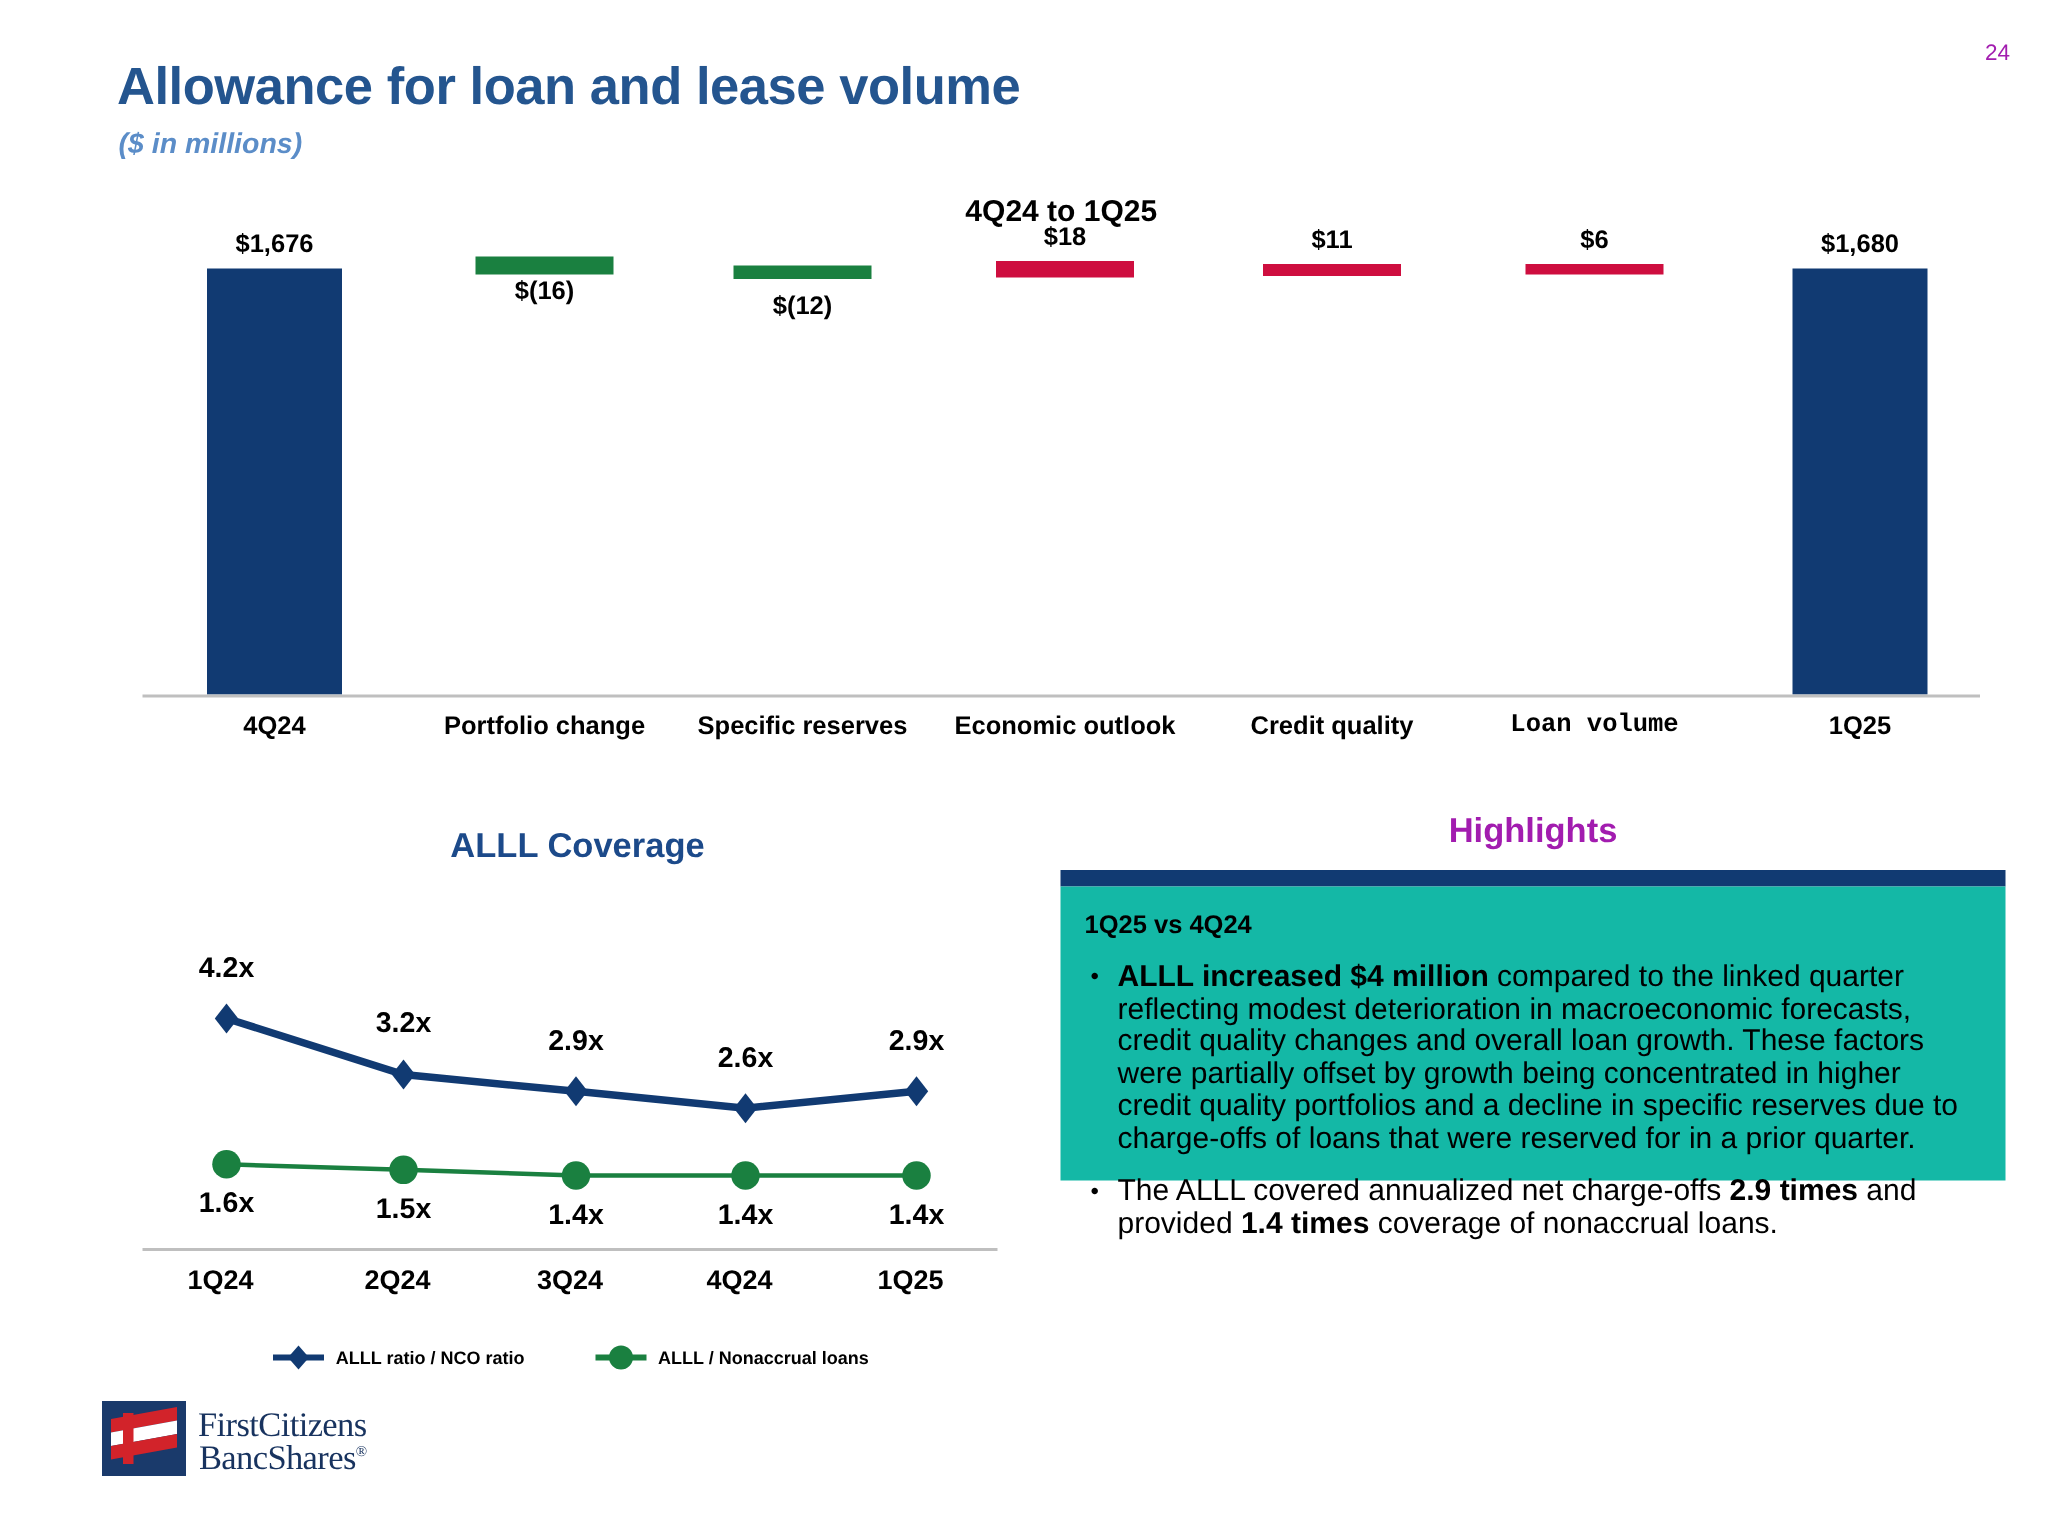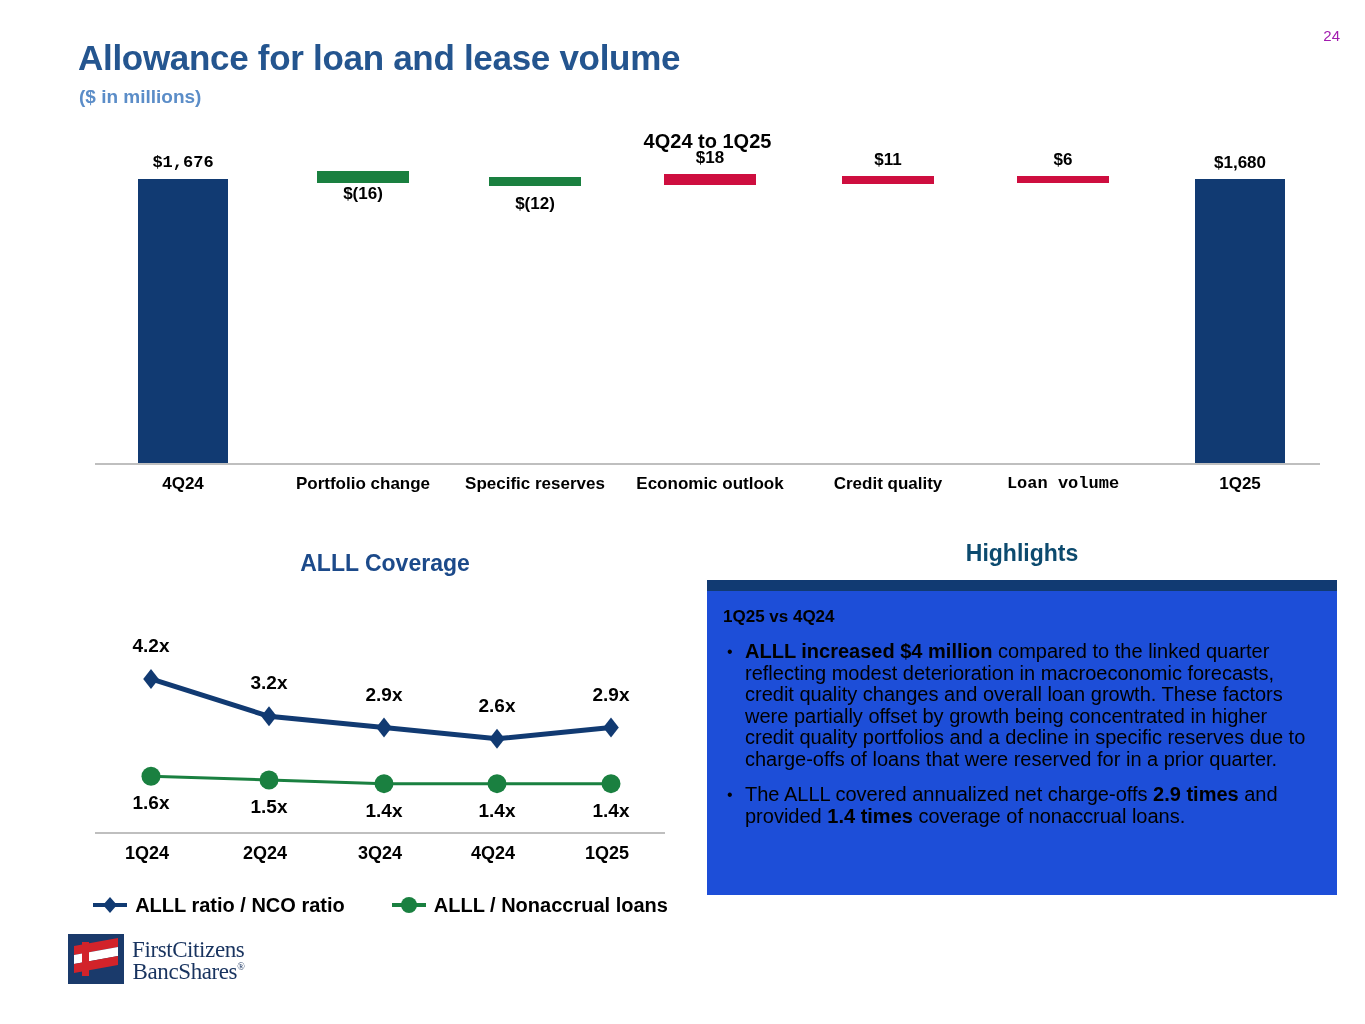--- a/index.html
+++ b/index.html
@@ -33,20 +33,21 @@
     font-weight: bold;
     color: #24558f;
     letter-spacing: -0.3px;
   }
   #slide-subtitle {
     position: absolute;
     left: 79px;
     top: 86px;
     font-size: 19px;
     font-weight: bold;
+    font-style: italic;
     color: #5b8dc8;
   }
 
   
   #waterfall {
     position: absolute;
     left: 95px;
     top: 130px;
     width: 1225px;
     height: 395px;
@@ -182,49 +183,49 @@
     justify-content: center;
     align-items: center;
     gap: 46px;
   }
   .legend-entry {
     display: flex;
     align-items: center;
     gap: 7px;
   }
   .legend-text {
-    font-size: 20px;
+    font-size: 12px;
     font-weight: bold;
     color: #000;
     white-space: nowrap;
   }
 
   
   #highlights {
     position: absolute;
     left: 707px;
     top: 540px;
     width: 630px;
   }
   #highlights-title {
     text-align: center;
     font-size: 23px;
     font-weight: bold;
-    color: #0c4a6e;
+    color: #a21caf;
     margin-bottom: 13px;
   }
   #highlights-bar {
     height: 11px;
     background: #113a72;
     width: 100%;
   }
   #highlights-box {
-    background: #1d4ed8;
+    background: #14b8a6;
     width: 100%;
-    height: 304px;
+    height: 196px;
     box-sizing: border-box;
     padding: 16px 20px 0 16px;
   }
   #highlights-subtitle {
     font-size: 17px;
     font-weight: bold;
     color: #000;
     margin-bottom: 14px;
   }
   .bullet-row {
@@ -284,21 +285,21 @@
 <div id="page-number">24</div>
 
 <div id="slide-title">Allowance for loan and lease volume</div>
 <div id="slide-subtitle">($ in millions)</div>
 
 <div id="waterfall">
   <div id="waterfall-title">4Q24 to 1Q25</div>
   <div id="waterfall-plot">
       <div class="wf-col" style="left: 0.5px; width: 175px;">
         <div class="wf-bar" style="background: rgb(17, 58, 114); width: 90px; height: 283.777px; top: 14.2227px;"></div>
-        <div class="wf-label" style="top: -11.7773px; font-family: Liberation Mono, monospace;">$1,676</div>
+        <div class="wf-label" style="top: -11.7773px;">$1,676</div>
       </div>
       <div class="wf-col" style="left: 180.5px; width: 175px;">
         <div class="wf-bar" style="background: rgb(26, 128, 64); width: 92px; height: 12px; top: 6.22273px;"></div>
         <div class="wf-label" style="top: 19px;">$(16)</div>
       </div>
       <div class="wf-col" style="left: 352.5px; width: 175px;">
         <div class="wf-bar" style="background: rgb(26, 128, 64); width: 92px; height: 9px; top: 11.9318px;"></div>
         <div class="wf-label" style="top: 28.9318px;">$(12)</div>
       </div>
       <div class="wf-col" style="left: 527.5px; width: 175px;">

